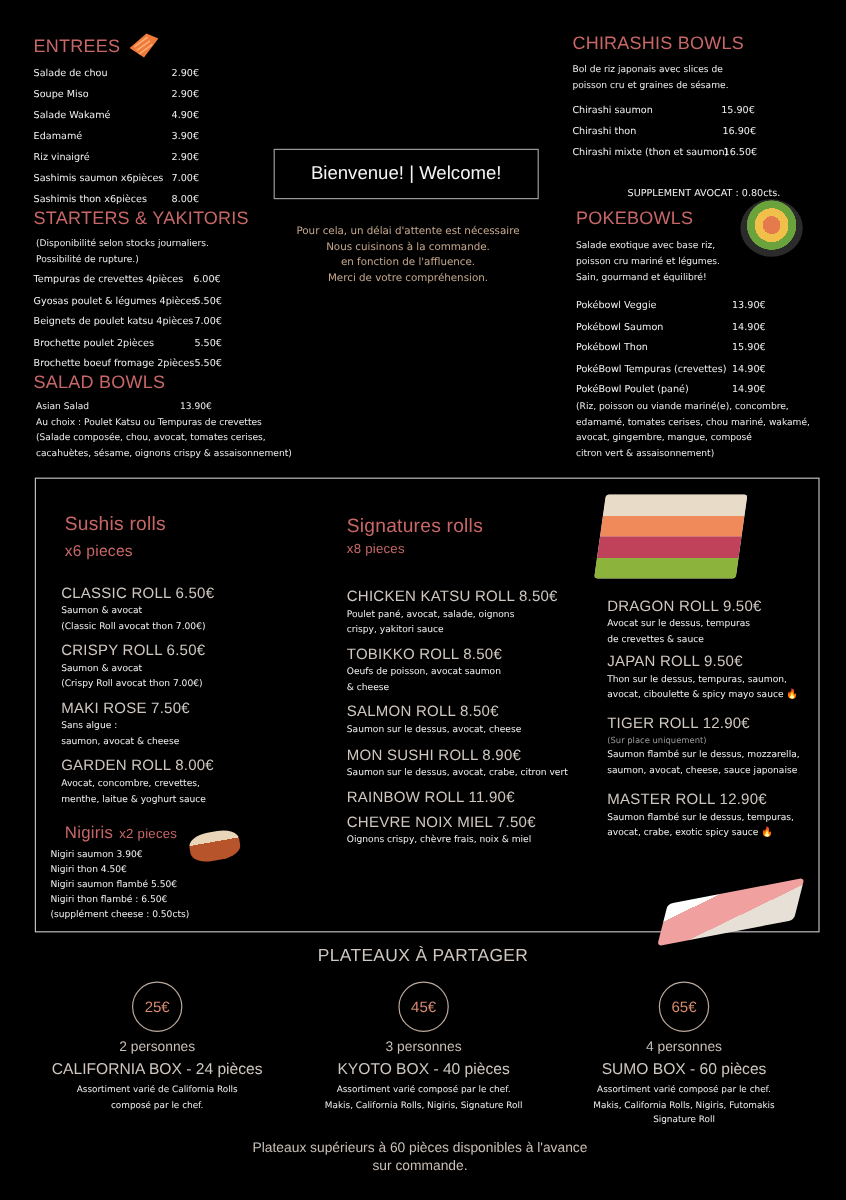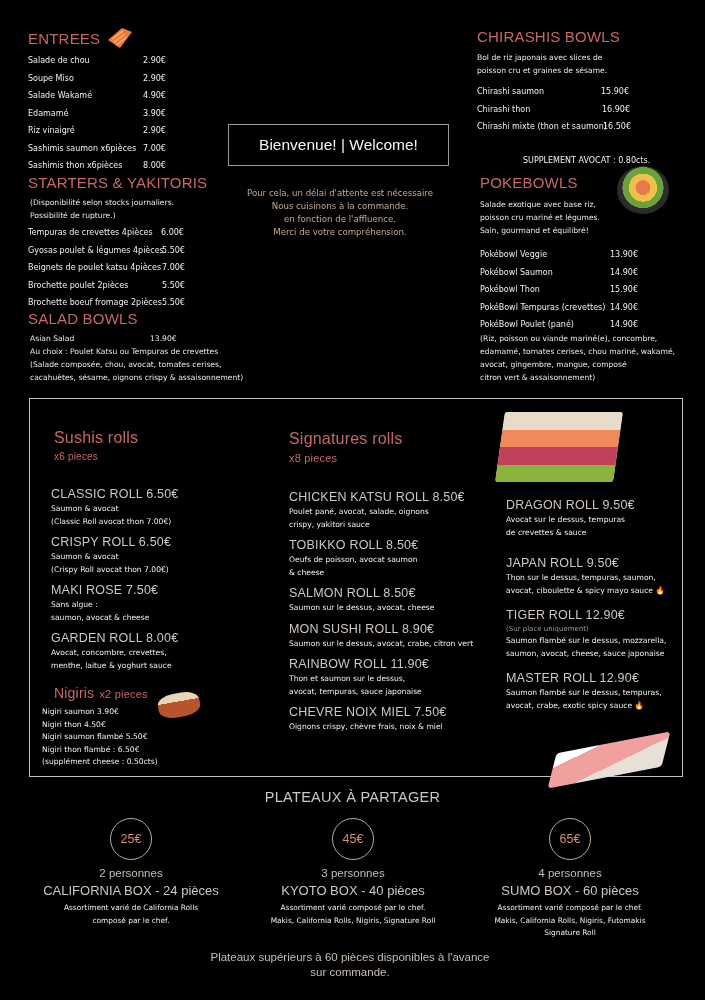--- a/index.html
+++ b/index.html
@@ -169,21 +169,21 @@
   <div>(Riz, poisson ou viande mariné(e), concombre,</div>
   <div>edamamé, tomates cerises, chou mariné, wakamé,</div>
   <div>avocat, gingembre, mangue, composé</div>
   <div>citron vert &amp; assaisonnement)</div>
 </div>
 
 <div class="frame"></div>
 
 <div class="abs" style="left:54px;top:429px;">
   <div class="h-red" style="font-size:16px;text-align:center;">Sushis rolls</div>
-  <div class="h-red" style="font-size:10px;margin-top:4px;">x6 pieces</div>
+  <div class="h-red" style="font-size:13px;margin-top:4px;">x6 pieces</div>
 </div>
 <div class="abs" style="left:51px;top:487px;width:220px;">
   <div class="block">
     <div class="rollname">CLASSIC ROLL 6.50€</div>
     <div class="rolldesc">
         <div>Saumon &amp; avocat</div>
         <div>(Classic Roll avocat thon 7.00€)</div>
       </div>
   </div>
   <div class="block">
@@ -248,41 +248,37 @@
       </div>
   </div>
   <div class="block">
     <div class="rollname">MON SUSHI ROLL 8.90€</div>
     <div class="rolldesc">
         <div>Saumon sur le dessus, avocat, crabe, citron vert</div>
       </div>
   </div>
   <div class="block">
     <div class="rollname">RAINBOW ROLL 11.90€</div>
-    <div class="rolldesc">
-        <div>Thon et saumon sur le dessus,</div>
-        <div>avocat, tempuras, sauce japonaise</div>
-      </div>
   </div>
   <div class="block">
     <div class="rollname">CHEVRE NOIX MIEL 7.50€</div>
     <div class="rolldesc">
         <div>Oignons crispy, chèvre frais, noix &amp; miel</div>
       </div>
   </div>
 </div>
 
 <div class="img-tray">
   <div class="r" style="background:#e8dcc8"></div>
   <div class="r" style="background:#f08a5a"></div>
   <div class="r" style="background:#c0415a"></div>
   <div class="r" style="background:#8cb43c"></div>
 </div>
 <div class="abs" style="left:506px;top:498px;width:180px;">
-  <div class="block" style="margin-bottom:17px">
+  <div class="block" style="margin-bottom:5px">
     <div class="rollname">DRAGON ROLL 9.50€</div>
     <div class="rolldesc">
         <div>Avocat sur le dessus, tempuras</div>
         <div>de crevettes &amp; sauce</div>
       </div>
   </div>
   <div class="block" style="margin-bottom:11px">
     <div class="rollname">JAPAN ROLL 9.50€</div>
     <div class="rolldesc">
         <div>Thon sur le dessus, tempuras, saumon,</div>

